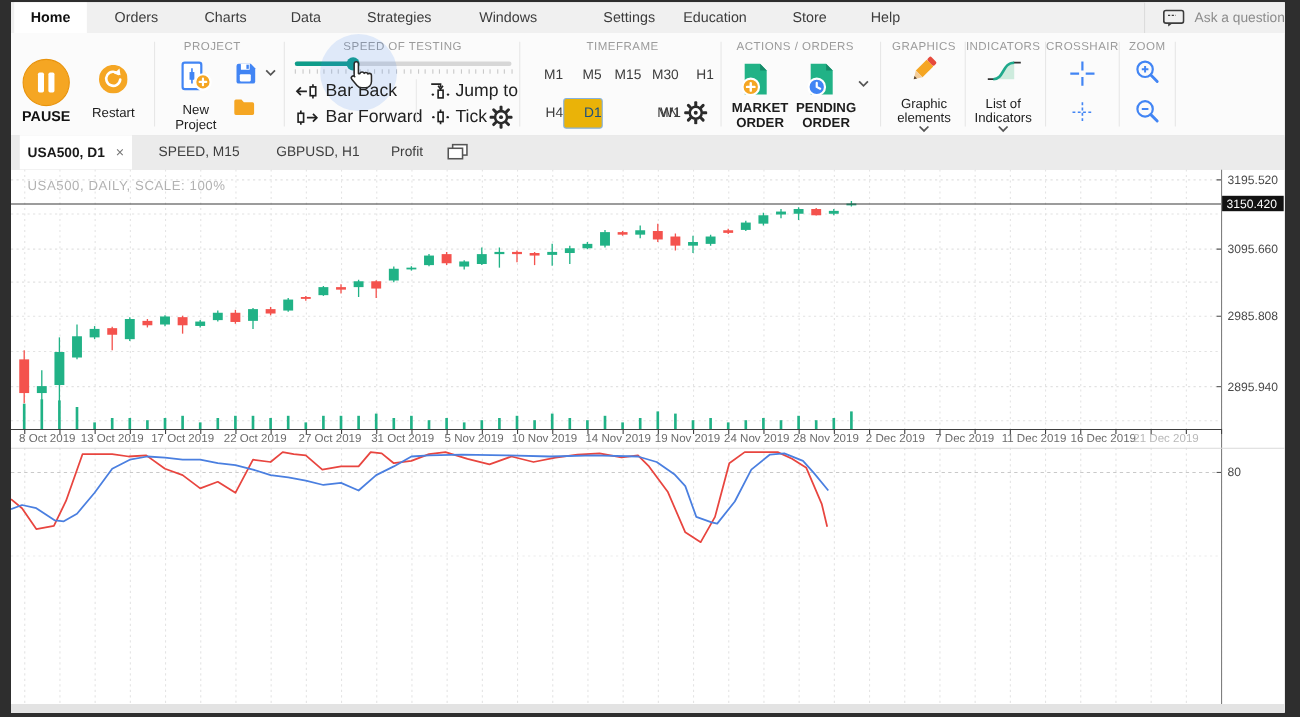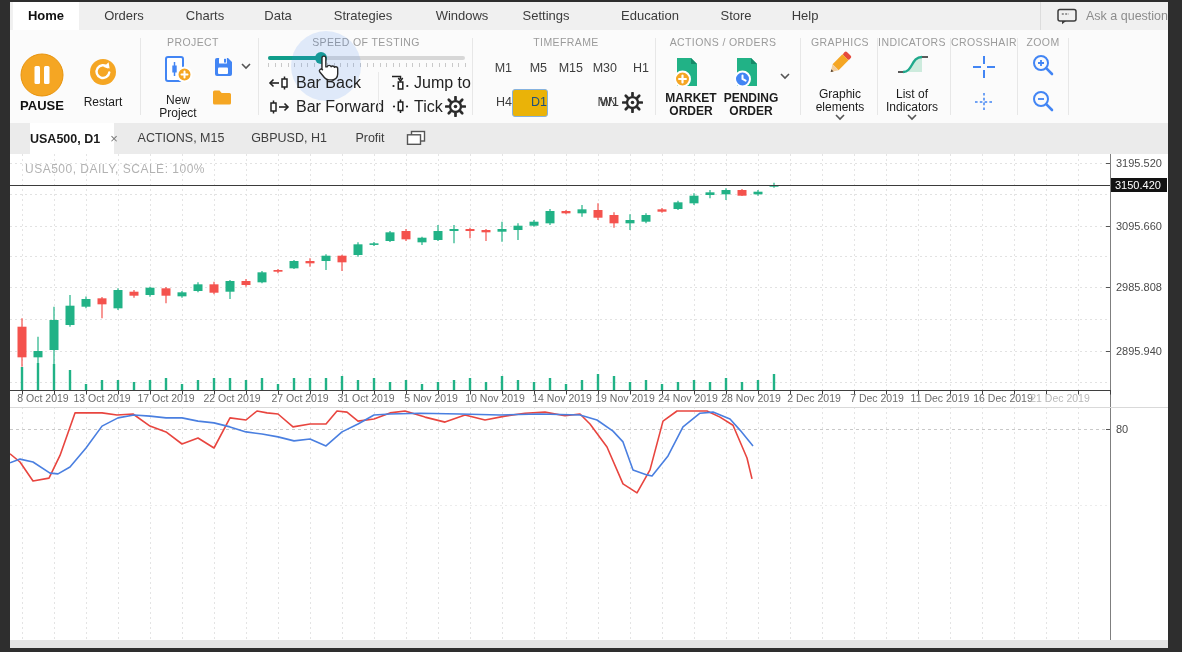--- a/index.html
+++ b/index.html
@@ -40,21 +40,21 @@
 
 <div class="app">
 
   <div class="tabbar" id="tabbar">
         <div class="tab active" style="left: 36px; text-align: center;">Home</div>
         <div class="tab" style="left: 114px;">Orders</div>
         <div class="tab" style="left: 195px;">Charts</div>
         <div class="tab" style="left: 268px; text-align: center;">Data</div>
         <div class="tab" style="left: 353px; text-align: center;">Strategies</div>
         <div class="tab" style="left: 452px;">Windows</div>
-        <div class="tab" style="left: 536px;">Settings</div>
+        <div class="tab" style="left: 562px;">Settings</div>
         <div class="tab" style="left: 640px;">Education</div>
         <div class="tab" style="left: 726px;">Store</div>
         <div class="tab" style="left: 795px;">Help</div>
       </div>
   <div class="askwrap">
     <span class="ic" style="position:static">
       <svg width="20" height="17" viewBox="0 0 20 17">
             <rect x="1" y="1.5" width="18" height="11.5" rx="2" fill="none" stroke="#3c3c3c" stroke-width="1.5"></rect>
             <path d="M5 13 V16.2 L9.2 13 Z" fill="#3c3c3c"></path>
             <path d="M4.8 6 H12" stroke="#3c3c3c" stroke-width="1.2" stroke-dasharray="2 1.4"></path>
@@ -340,22 +340,22 @@
             <circle cx="10" cy="10" r="7" fill="none" stroke="#4285F4" stroke-width="2"></circle>
             <path d="M15.2 15.2 L21 21" stroke="#4285F4" stroke-width="2.6" stroke-linecap="round"></path>
             <path d="M7 10 H13" stroke="#4285F4" stroke-width="1.8"></path>
           </svg>
     </div>
 
     <div class="sep" style="left:1058px"></div>
   </div>
 
   <div class="charttabs" id="charttabs">
-        <div class="ctab active" style="left: 20px; width: 84px;"><span>USA500, D1</span><span class="x">×</span></div>
-        <div class="ctab" style="left: 118px; width: 106px;"><span>ACTIONS, M15</span></div>
+        <div class="ctab active" style="left: 8px; width: 102px;"><span>USA500, D1</span><span class="x">×</span></div>
+        <div class="ctab" style="left: 118px; width: 106px;"><span>SPEED, M15</span></div>
         <div class="ctab" style="left: 230px; width: 98px;"><span>GBPUSD, H1</span></div>
         <div class="ctab" style="left: 334px; width: 52px;"><span>Profit</span></div>
       </div>
   <div class="ic" style="left:396px;top:128px;z-index:3">
     <svg width="20" height="16" viewBox="0 0 20 16">
           <rect x="5.5" y="1.5" width="13" height="9.5" fill="#fff" stroke="#555" stroke-width="1.4"></rect>
           <rect x="1.5" y="4.8" width="13" height="9.5" fill="#fff" stroke="#555" stroke-width="1.4"></rect>
         </svg>
   </div>
 

